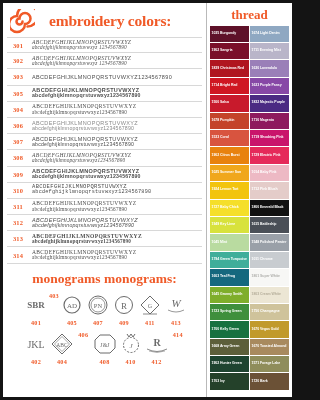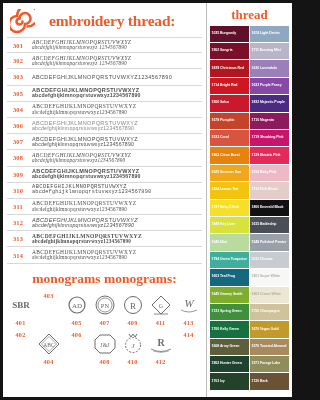--- a/index.html
+++ b/index.html
@@ -76,21 +76,21 @@
   .f-light   { font-family: "Liberation Sans", sans-serif; color: #8a8a8a; }
 
   
   .mono-section { padding-top: 5px; }
   .mono-title {
     font-family: "Liberation Serif", serif;
     font-weight: bold; font-size: 13.5px;
     color: #f05a28; text-align: center;
     padding: 2px 0 4px 0;
   }
-  .mono-grid { padding: 0 4px; }
+  .mono-grid { padding: 0 20px; }
   .mono-row { display: flex; justify-content: space-between; }
   .mono-cell { width: 27px; text-align: center; }
   .mono-art {
     height: 27px;
     display: flex; align-items: center; justify-content: center;
     color: #6b6b6b;
   }
   .mono-art svg { display: block; }
   .mono-num {
     font-family: "Liberation Serif", serif;
@@ -140,21 +140,21 @@
 <div class="page">
 
   <div class="left">
 
     <div class="fonts-header">
       <div class="logo">
         <svg width="25" height="25" viewBox="0 0 50 50">
           <path d="M25 25 m0 0 a6 6 0 1 1 -6 -6 a11 11 0 1 1 11 11 a16 16 0 1 1 -16 -16 a21 21 0 1 1 21 21" fill="none" stroke="#f05a28" stroke-width="5" stroke-linecap="round"></path>
         </svg>
       </div>
-      <div class="fonts-title">embroidery thread:</div>
+      <div class="fonts-title">embroidery colors:</div>
     </div>
 
     <div class="font-list">
         <div class="font-row">
           <div class="font-num">301</div>
           <div class="font-sample f-script">
             <span class="up">ABCDEFGHIJKLMNOPQRSTUVWXYZ</span>
             <span class="lo">abcdefghijklmnopqrstuvwxyz 1234567890</span>
           </div>
         </div>
@@ -309,20 +309,25 @@
                 <svg width="26" height="27" viewBox="0 0 26 27">
                   <text x="13" y="16" font-size="11" font-style="italic" text-anchor="middle" fill="#6b6b6b" font-family="Liberation Serif, serif">W</text>
                   <path d="M5 19 q8 4 16 0" fill="none" stroke="#6b6b6b" stroke-width="0.7"></path>
                 </svg>
               </div>
               <div class="mono-num">413</div>
             </div>
           </div>
         <div class="mono-row" id="mrow2">
             <div class="mono-cell">
+              <div class="mono-art">
+                <svg width="26" height="27" viewBox="0 0 26 27">
+                  <text x="13" y="18" font-size="10" text-anchor="middle" fill="#6b6b6b" font-family="Liberation Serif, serif">JKL</text>
+                </svg>
+              </div>
               <div class="mono-num">402</div>
             </div>
             <div class="mono-cell">
               <div class="mono-art">
                 <svg width="26" height="27" viewBox="0 0 26 27">
                   <path d="M13 4 L23 14 L13 24 L3 14 Z" fill="none" stroke="#6b6b6b" stroke-width="1"></path>
                   <path d="M13 6.5 L20.5 14 L13 21.5 L5.5 14 Z" fill="none" stroke="#6b6b6b" stroke-width="0.6"></path>
                   <text x="13" y="16.5" font-size="5.5" text-anchor="middle" fill="#6b6b6b" font-family="Liberation Serif, serif">ABC</text>
                 </svg>
               </div>

